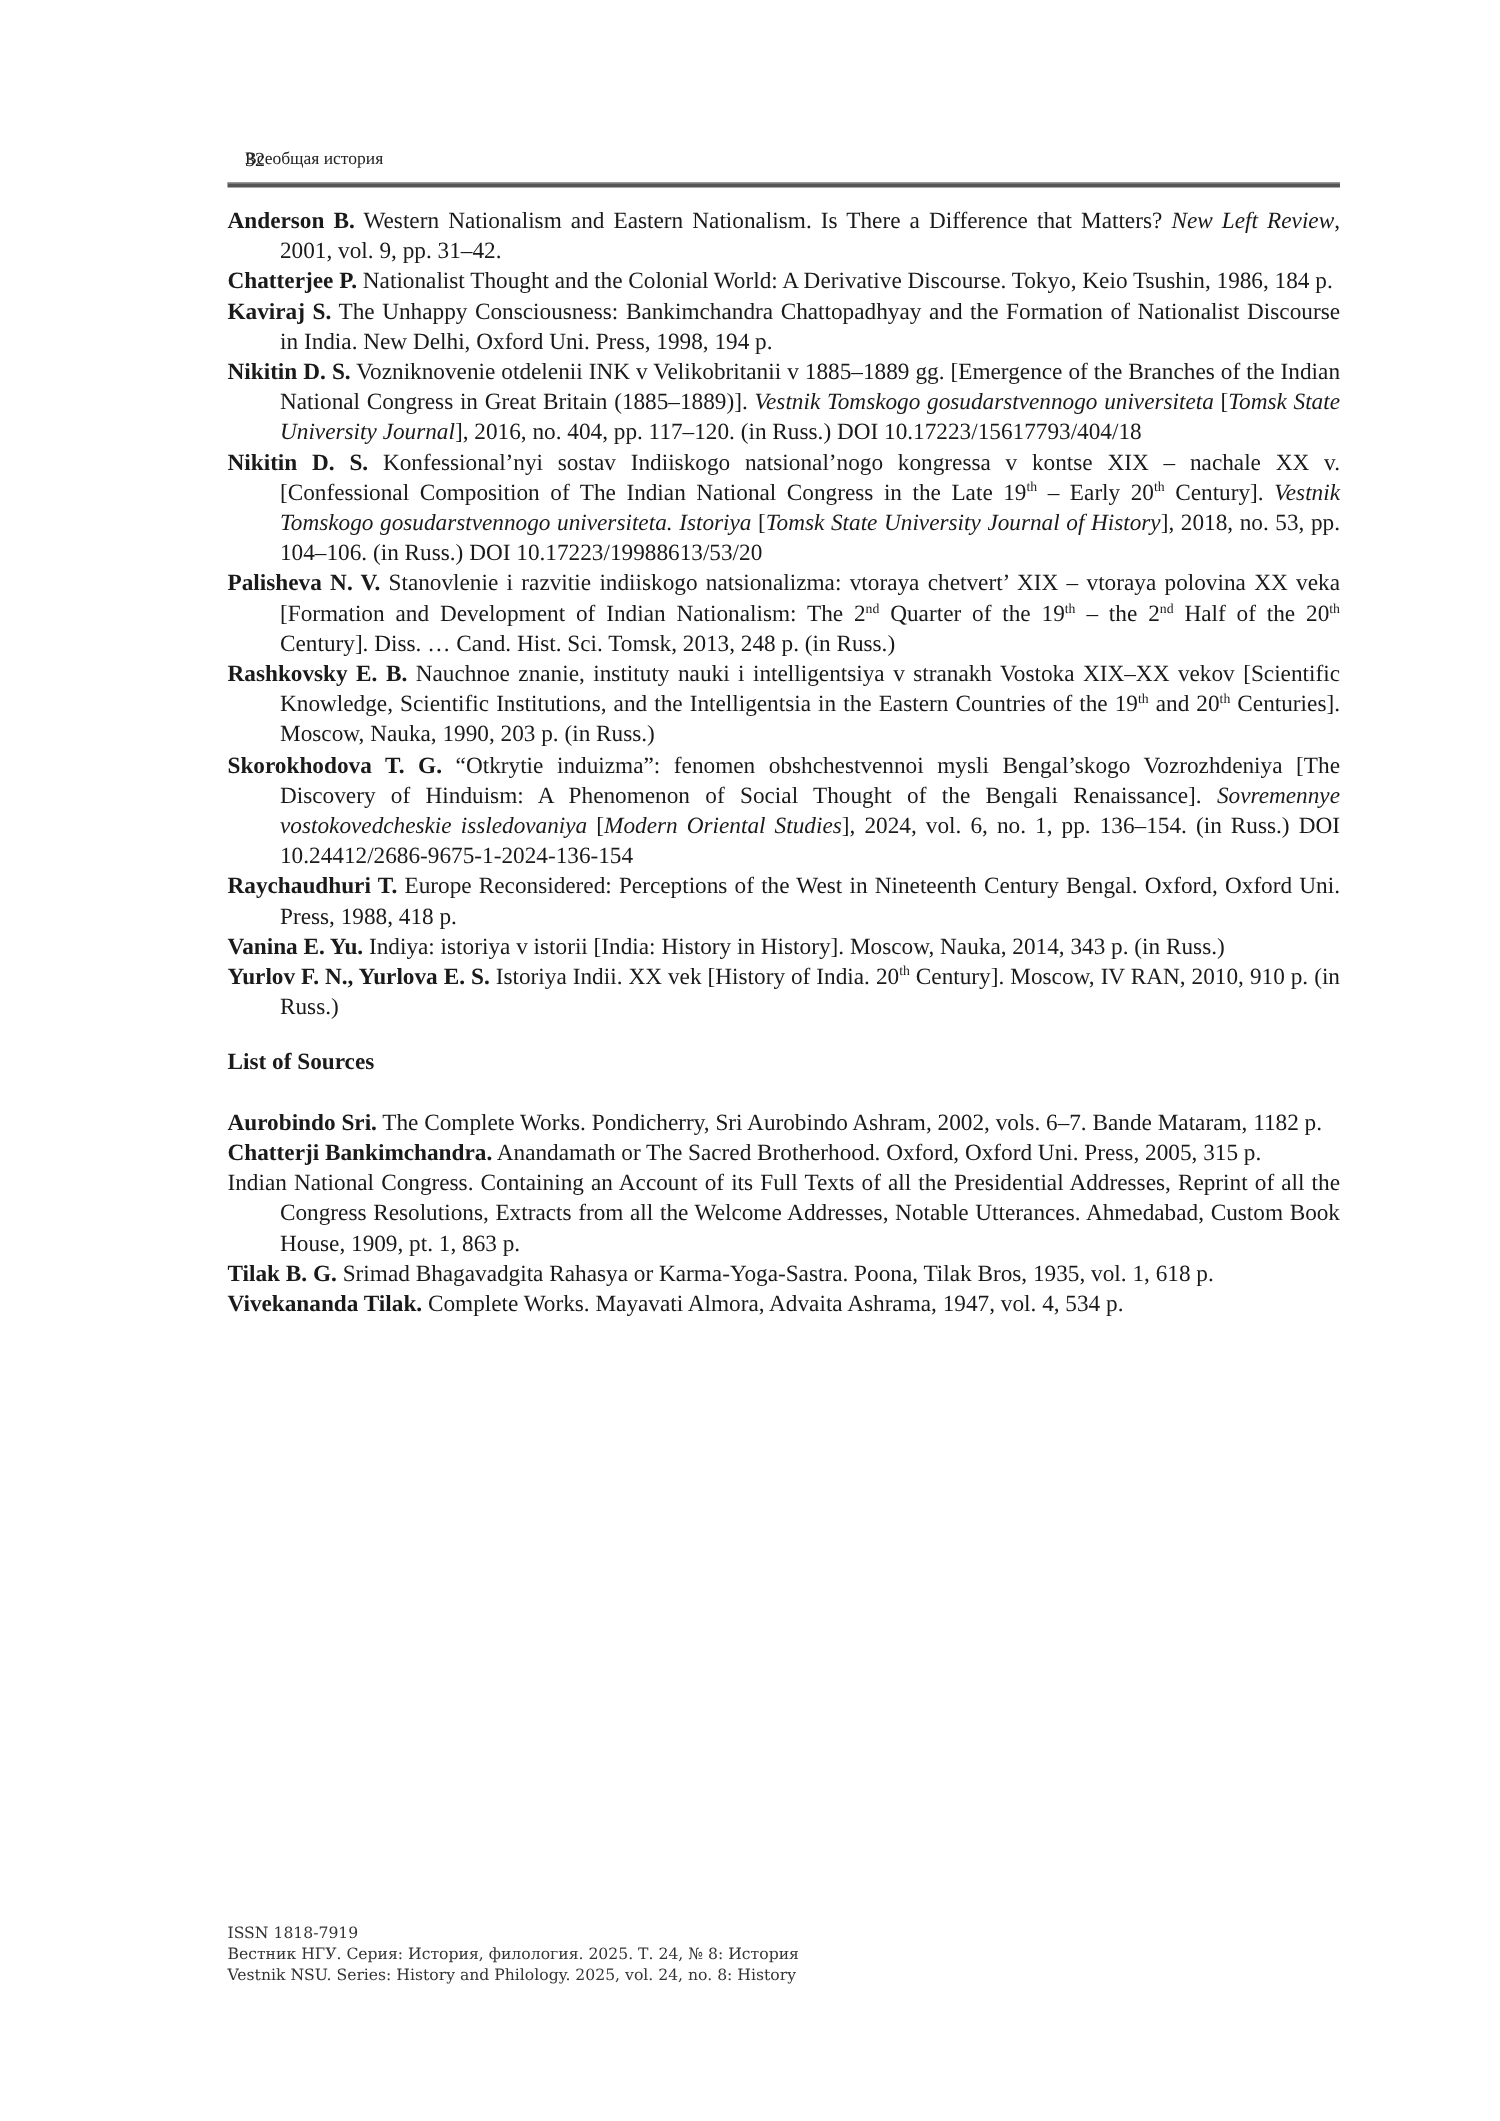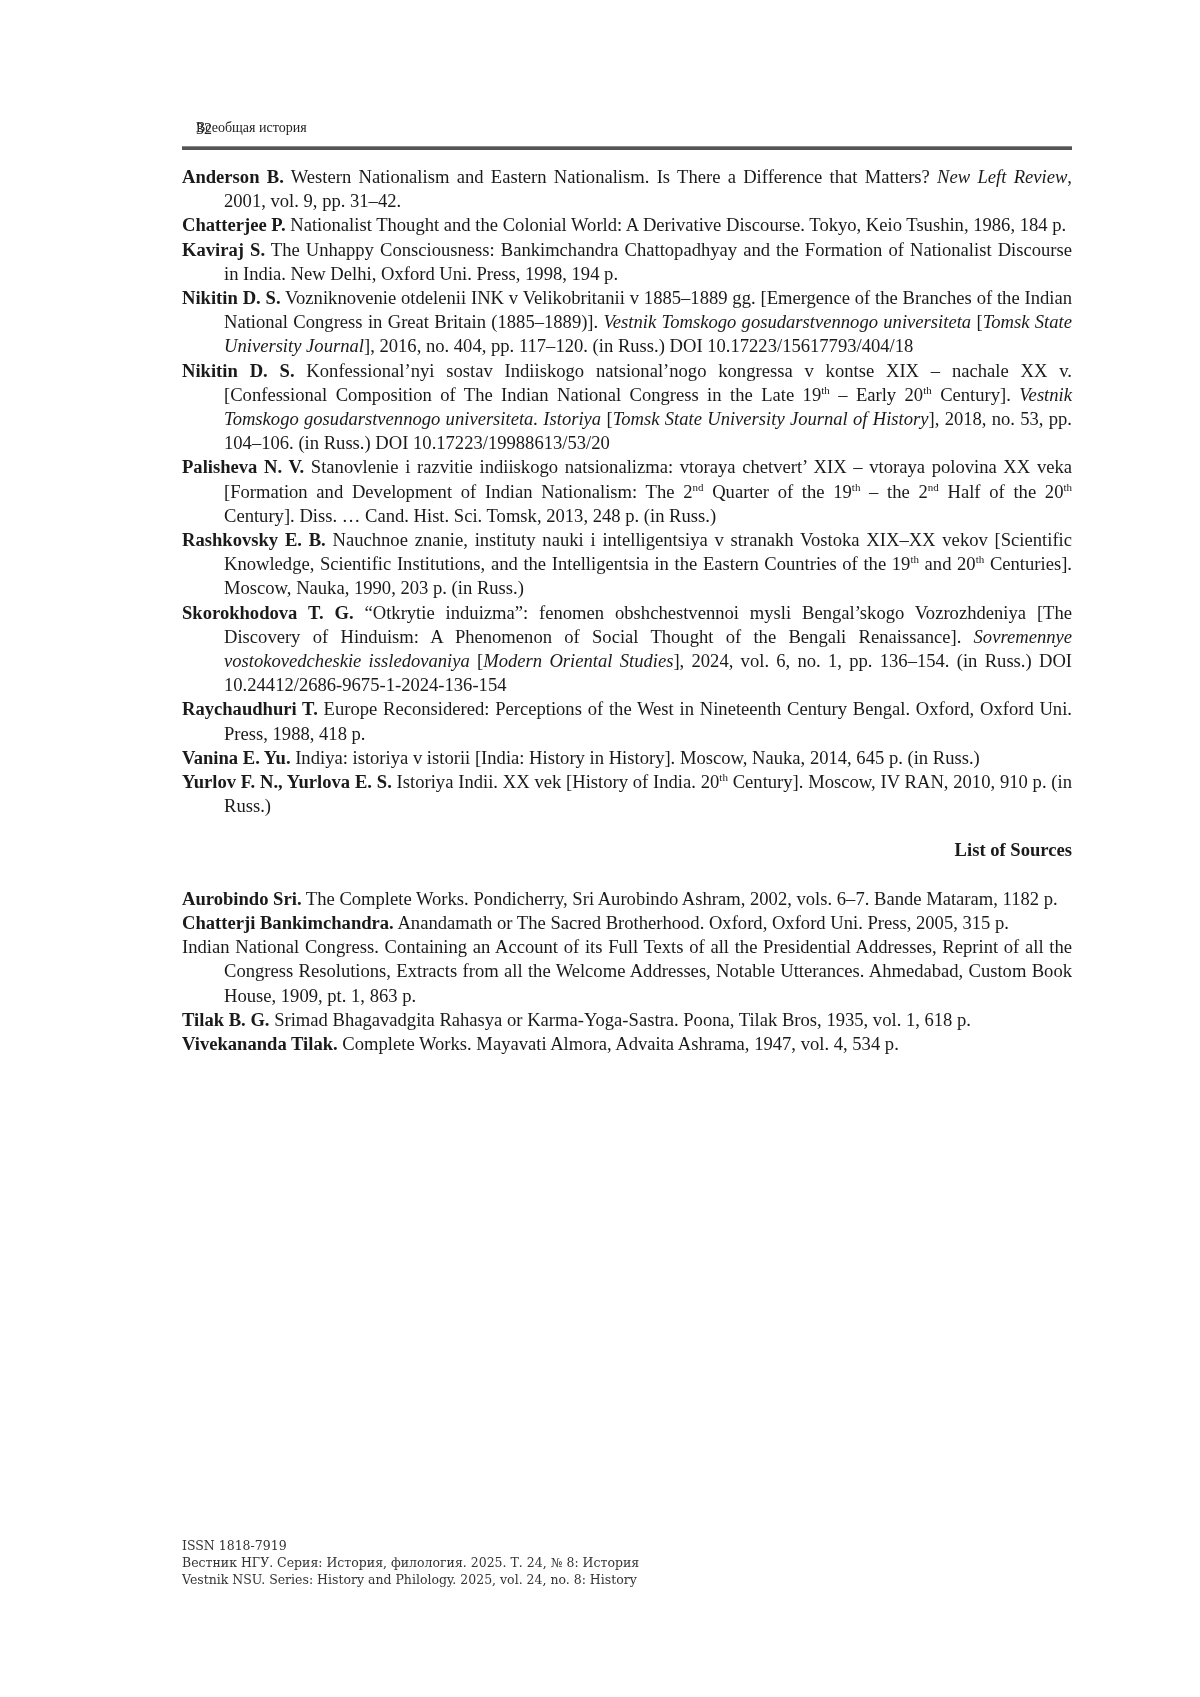--- a/index.html
+++ b/index.html
@@ -8,21 +8,21 @@
     .page-header { position: absolute; left: 182px; top: 120px; width: 890px; height: 26px; margin-left: 14px; }
     .page-number { position: absolute; left: 0; top: 0; font-size: 16px; color: #222; }
     .running-title { position: absolute; left: 0; right: 0; top: 0; font-size: 14px; color: #222; }
     .header-rule { position: absolute; left: 182px; top: 146px; width: 890px; height: 4px;
                    background: #555; border-top: 1px solid #888; box-sizing: border-box; }
     .refs { position: absolute; left: 182px; top: 165px; width: 890px; font-size: 18.6px; line-height: 24.2px; font-family: Liberation Serif, serif; }
     .ref { padding-left: 42px; text-indent: -42px; text-align: justify; margin: 0; }
     .ref b { font-weight: bold; }
     .ref i { font-style: italic; }
     .ref sup { font-size: 11px; line-height: 0; vertical-align: 7px; }
-    .section-title { text-align: right; font-weight: bold; font-size: 18.6px; margin: 20px 0 24px 0; }
+    .section-title { text-align: left; font-weight: bold; font-size: 18.6px; margin: 20px 0 24px 0; }
     .footer { position: absolute; left: 182px; top: 1537px; font-size: 12.5px; line-height: 17px; color: #333;
               font-family: "DejaVu Serif", serif; }
   </style>
 </head>
 <body>
 
 <div class="page-header">
   <span class="page-number">32</span>
   <span class="running-title">Всеобщая история</span>
 </div>
@@ -32,21 +32,21 @@
   <div id="ref-list">
       <p class="ref"><b>Anderson B.</b><span> Western Nationalism and Eastern Nationalism. Is There a Difference that Matters? </span><i>New Left Review</i><span>, 2001, vol. 9, pp. 31–42.</span></p>
       <p class="ref"><b>Chatterjee P.</b><span> Nationalist Thought and the Colonial World: A Derivative Discourse. Tokyo, Keio Tsushin, 1986, 184 p.</span></p>
       <p class="ref"><b>Kaviraj S.</b><span> The Unhappy Consciousness: Bankimchandra Chattopadhyay and the Formation of Na­tionalist Discourse in India. New Delhi, Oxford Uni. Press, 1998, 194 p.</span></p>
       <p class="ref"><b>Nikitin D. S.</b><span> Vozniknovenie otdelenii INK v Velikobritanii v 1885–1889 gg. [Emergence of the Branches of the Indian National Congress in Great Britain (1885–1889)]. </span><i>Vestnik Tomskogo gosudarstvennogo universiteta</i><span> [</span><i>Tomsk State University Journal</i><span>], 2016, no. 404, pp. 117–120. (in Russ.) DOI 10.17223/15617793/404/18</span></p>
       <p class="ref"><b>Nikitin D. S.</b><span> Konfessional’nyi sostav Indiiskogo natsional’nogo kongressa v kontse XIX – nachale XX v. [Confessional Composition of The Indian National Congress in the Late 19</span><sup>th</sup><span> – Early 20</span><sup>th</sup><span> Century]. </span><i>Vestnik Tomskogo gosudarstvennogo universiteta. Istoriya</i><span> [</span><i>Tomsk State University Journal of History</i><span>], 2018, no. 53, pp. 104–106. (in Russ.) DOI 10.17223/19988613/53/20</span></p>
       <p class="ref"><b>Palisheva N. V.</b><span> Stanovlenie i razvitie indiiskogo natsionalizma: vtoraya chetvert’ XIX – vtoraya polovina XX veka [Formation and Development of Indian Nationalism: The 2</span><sup>nd</sup><span> Quarter of the 19</span><sup>th</sup><span> – the 2</span><sup>nd</sup><span> Half of the 20</span><sup>th</sup><span> Century]. Diss. … Cand. Hist. Sci. Tomsk, 2013, 248 p. (in Russ.)</span></p>
       <p class="ref"><b>Rashkovsky E. B.</b><span> Nauchnoe znanie, instituty nauki i intelligentsiya v stranakh Vostoka XIX–XX vekov [Scientific Knowledge, Scientific Institutions, and the Intelligentsia in the Eastern Coun­tries of the 19</span><sup>th</sup><span> and 20</span><sup>th</sup><span> Centuries]. Moscow, Nauka, 1990, 203 p. (in Russ.)</span></p>
       <p class="ref"><b>Skorokhodova T. G.</b><span> “Otkrytie induizma”: fenomen obshchestvennoi mysli Bengal’skogo Voz­rozhdeniya [The Discovery of Hinduism: A Phenomenon of Social Thought of the Bengali Re­naissance]. </span><i>Sovremennye vostokovedcheskie issledovaniya</i><span> [</span><i>Modern Oriental Studies</i><span>], 2024, vol. 6, no. 1, pp. 136–154. (in Russ.) DOI 10.24412/2686-9675-1-2024-136-154</span></p>
       <p class="ref"><b>Raychaudhuri T.</b><span> Europe Reconsidered: Perceptions of the West in Nineteenth Century Bengal. Oxford, Oxford Uni. Press, 1988, 418 p.</span></p>
-      <p class="ref"><b>Vanina E. Yu.</b><span> Indiya: istoriya v istorii [India: History in History]. Moscow, Nauka, 2014, 645 p. (in Russ.)</span></p>
+      <p class="ref"><b>Vanina E. Yu.</b><span> Indiya: istoriya v istorii [India: History in History]. Moscow, Nauka, 2014, 343 p. (in Russ.)</span></p>
       <p class="ref"><b>Yurlov F. N., Yurlova E. S.</b><span> Istoriya Indii. XX vek [History of India. 20</span><sup>th</sup><span> Century]. Moscow, IV RAN, 2010, 910 p. (in Russ.)</span></p>
     </div>
   <div class="section-title">List of Sources</div>
   <div id="src-list">
       <p class="ref"><b>Aurobindo Sri.</b><span> The Complete Works. Pondicherry, Sri Aurobindo Ashram, 2002, vols. 6–7. Bande Mataram, 1182 p.</span></p>
       <p class="ref"><b>Chatterji Bankimchandra.</b><span> Anandamath or The Sacred Brotherhood. Oxford, Oxford Uni. Press, 2005, 315 p.</span></p>
       <p class="ref"><span>Indian National Congress. Containing an Account of its Full Texts of all the Presidential Addresses, Reprint of all the Congress Resolutions, Extracts from all the Welcome Addresses, Notable Ut­terances. Ahmedabad, Custom Book House, 1909, pt. 1, 863 p.</span></p>
       <p class="ref"><b>Tilak B. G.</b><span> Srimad Bhagavadgita Rahasya or Karma-Yoga-Sastra. Poona, Tilak Bros, 1935, vol. 1, 618 p.</span></p>
       <p class="ref"><b>Vivekananda Tilak.</b><span> Complete Works. Mayavati Almora, Advaita Ashrama, 1947, vol. 4, 534 p.</span></p>
     </div>

